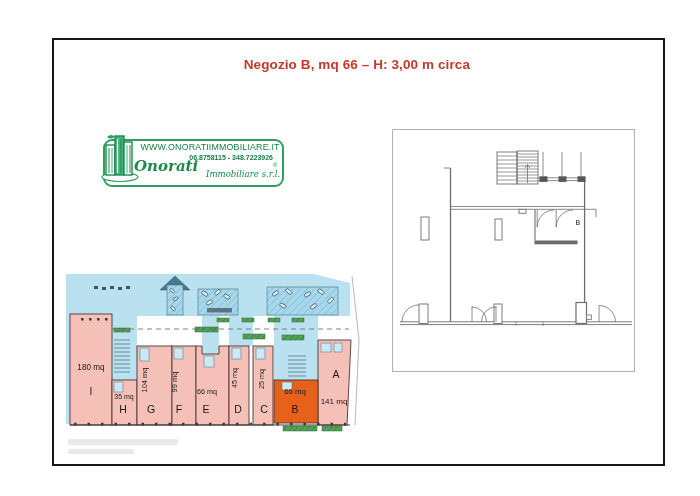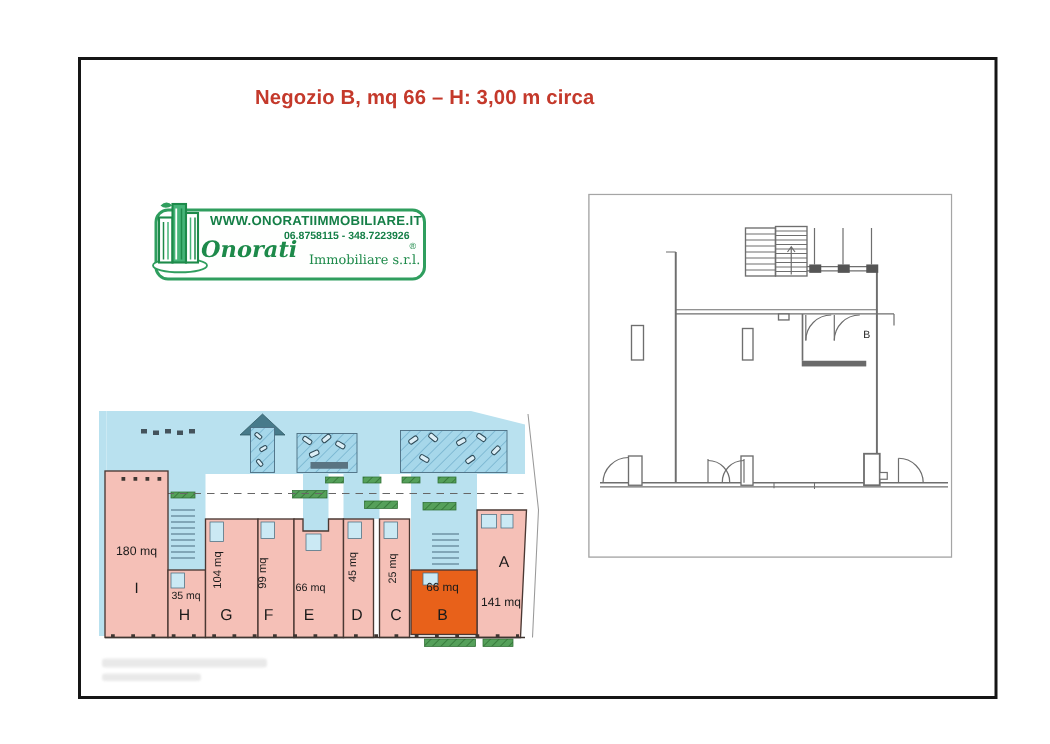--- a/index.html
+++ b/index.html
@@ -1,32 +1,32 @@
 <!DOCTYPE html>
 <html><head>
 <meta charset="utf-8">
 <style>
   html,body{margin:0;padding:0;background:#fff;}
   .page{position:relative;width:700px;height:496px;background:#ffffff;overflow:hidden;
         font-family:"Liberation Sans",sans-serif;}
   .frame{position:absolute;left:52px;top:38px;width:609px;height:424px;border:2px solid #161616;background:#fff;}
-  .doc-title{position:absolute;left:170px;top:57px;width:300px;text-align:left;
+  .doc-title{position:absolute;left:170px;top:57px;width:300px;text-align:right;
              color:#c4392b;font-size:13.5px;font-weight:bold;letter-spacing:.1px;}
   
   .logo-box{position:absolute;left:103px;top:139px;width:177px;height:44px;
             border:2px solid #2f9e5e;border-radius:9px;background:#fefffe;}
   .logo-icon{position:absolute;left:99px;top:131px;width:42px;height:52px;}
-  .logo-web{position:absolute;left:140px;top:142px;width:140px;text-align:left;
-            color:#157f47;font-size:8.8px;font-weight:bold;letter-spacing:.2px;}
+  .logo-web{position:absolute;left:140px;top:142px;width:140px;text-align:center;
+            color:#157f47;font-size:8.8px;font-weight:normal;letter-spacing:.2px;}
   .logo-phone{position:absolute;left:140px;top:154px;width:133px;text-align:right;
               color:#157f47;font-size:7px;font-weight:bold;}
   .logo-brand{position:absolute;left:134px;top:157px;color:#1d8a4a;font-size:15px;
               font-family:"DejaVu Serif",serif;font-style:italic;font-weight:bold;}
   .logo-suffix{position:absolute;left:206px;top:169px;color:#1d8a4a;font-size:8.6px;
-               font-family:"DejaVu Serif",serif;}
+               font-family:"DejaVu Serif",serif;font-style:italic;}
   .logo-reg{position:absolute;left:273px;top:162px;color:#1d8a4a;font-size:6px;}
   .site-plan{position:absolute;left:66px;top:268px;}
   .floor-plan{position:absolute;left:392px;top:129px;}
   .faded-bar{position:absolute;background:#b9b9b9;opacity:.3;filter:blur(.7px);border-radius:2px;}
   svg text{font-family:"Liberation Sans",sans-serif;fill:#1a1a1a;}
 </style>
 </head>
 <body>
 
 <div class="page">

